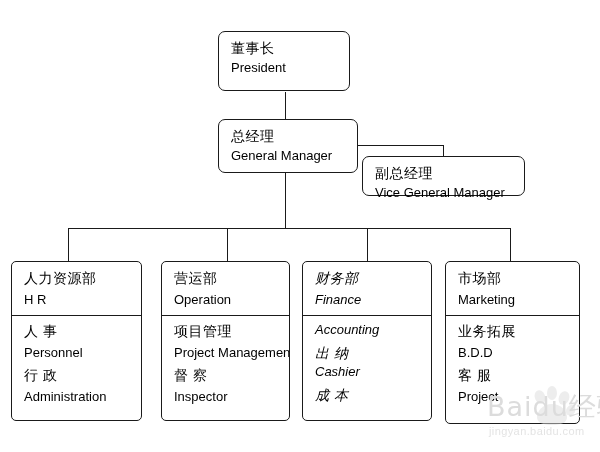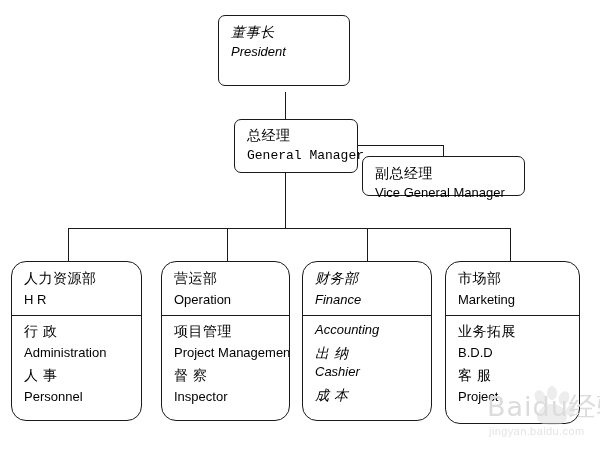--- a/index.html
+++ b/index.html
@@ -36,21 +36,21 @@
     font-size: 13px;
     line-height: 20px;
     white-space: nowrap;
   }
 
   
   .dept {
     position: absolute;
     box-sizing: border-box;
     border: 1px solid #1a1a1a;
-    border-radius: 15px;
+    border-radius: 5px;
     background: #ffffff;
     overflow: hidden;
   }
   .dept-head {
     padding: 6px 8px 5px 12px;
     border-bottom: 1px solid #1a1a1a;
   }
   .dept-head .cn {
     font-size: 14px;
     line-height: 21px;
@@ -139,48 +139,48 @@
   <div class="ln h" style="left:350px; top:145px; width:94px;"></div>
   <div class="ln v" style="left:443px; top:145px; height:11px;"></div>
 
   <div class="ln v" style="left:285px; top:173px; height:56px;"></div>
   <div class="ln h" style="left:68px; top:228px; width:443px;"></div>
   <div class="ln v" style="left:68px; top:228px; height:33px;"></div>
   <div class="ln v" style="left:227px; top:228px; height:33px;"></div>
   <div class="ln v" style="left:367px; top:228px; height:33px;"></div>
   <div class="ln v" style="left:510px; top:228px; height:33px;"></div>
 
-  <div class="node" style="left:218px; top:15px; width:132px; height:71px;font-style:italic;">
+  <div class="node" style="left:218px; top:31px; width:132px; height:60px;">
     <div class="cn">董事长</div>
     <div class="en">President</div>
   </div>
 
-  <div class="node" style="left:234px; top:119px; width:124px; height:54px;font-family:Liberation Mono, monospace;">
+  <div class="node" style="left:218px; top:119px; width:140px; height:54px;">
     <div class="cn">总经理</div>
     <div class="en">General Manager</div>
   </div>
 
   <div class="node" style="left:362px; top:156px; width:163px; height:40px;">
     <div class="cn">副总经理</div>
     <div class="en">Vice General Manager</div>
   </div>
 
   <div class="dept" style="left:11px; top:261px; width:131px; height:160px;">
     <div class="dept-head">
       <div class="cn">人力资源部</div>
       <div class="en">H R</div>
     </div>
     <div class="dept-body">
       <div class="item">
+        <div class="cn">人 事</div>
+        <div class="en">Personnel</div>
+      </div>
+      <div class="item">
         <div class="cn">行 政</div>
         <div class="en">Administration</div>
-      </div>
-      <div class="item">
-        <div class="cn">人 事</div>
-        <div class="en">Personnel</div>
       </div>
     </div>
   </div>
 
   <div class="dept" style="left:161px; top:261px; width:129px; height:160px;">
     <div class="dept-head">
       <div class="cn">营运部</div>
       <div class="en">Operation</div>
     </div>
     <div class="dept-body">

